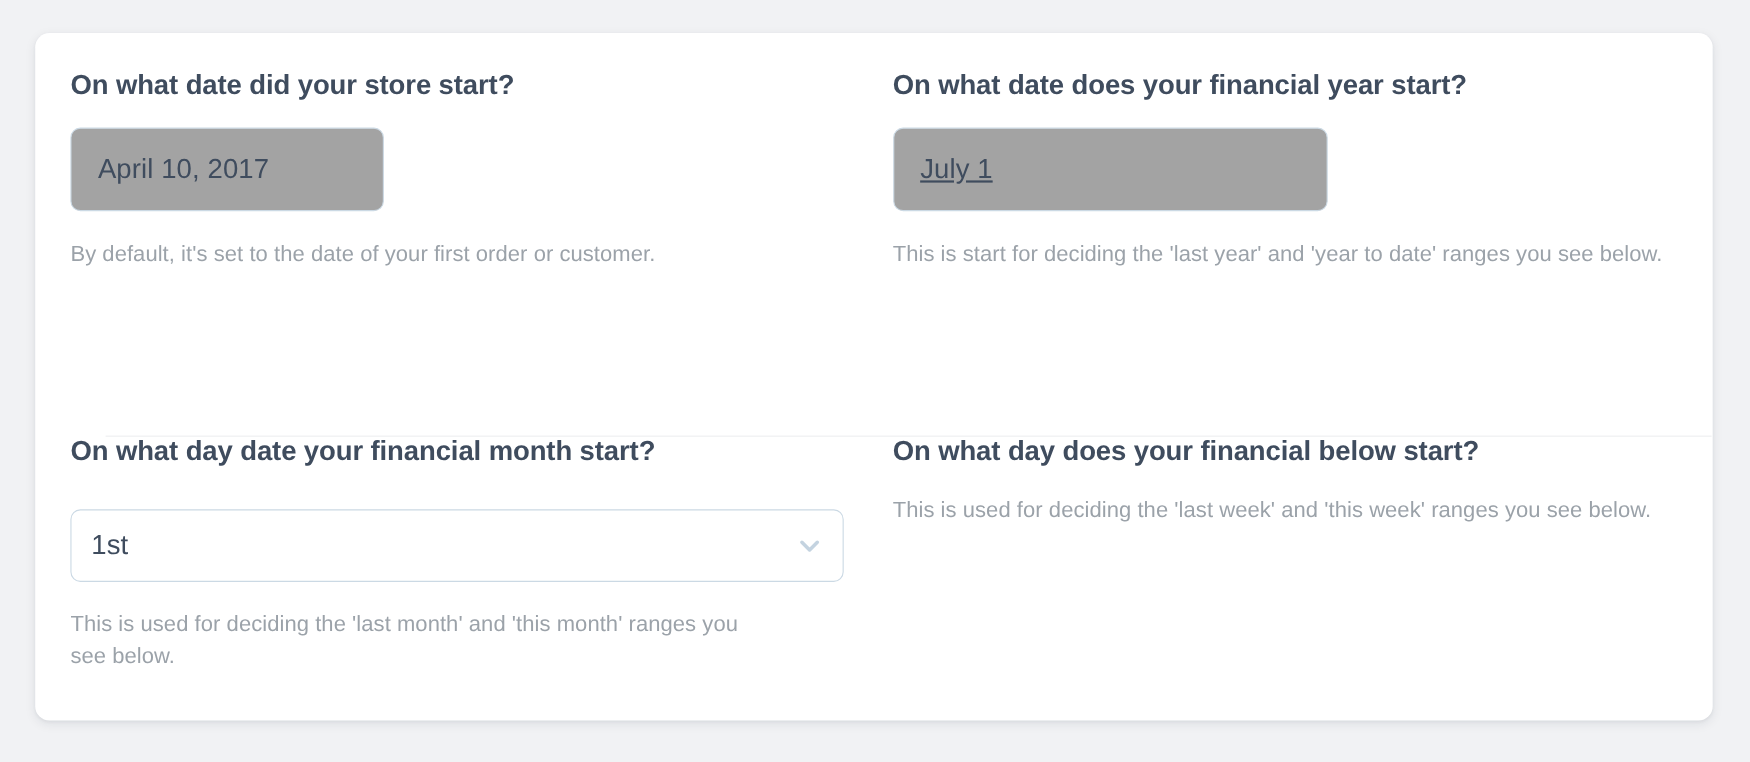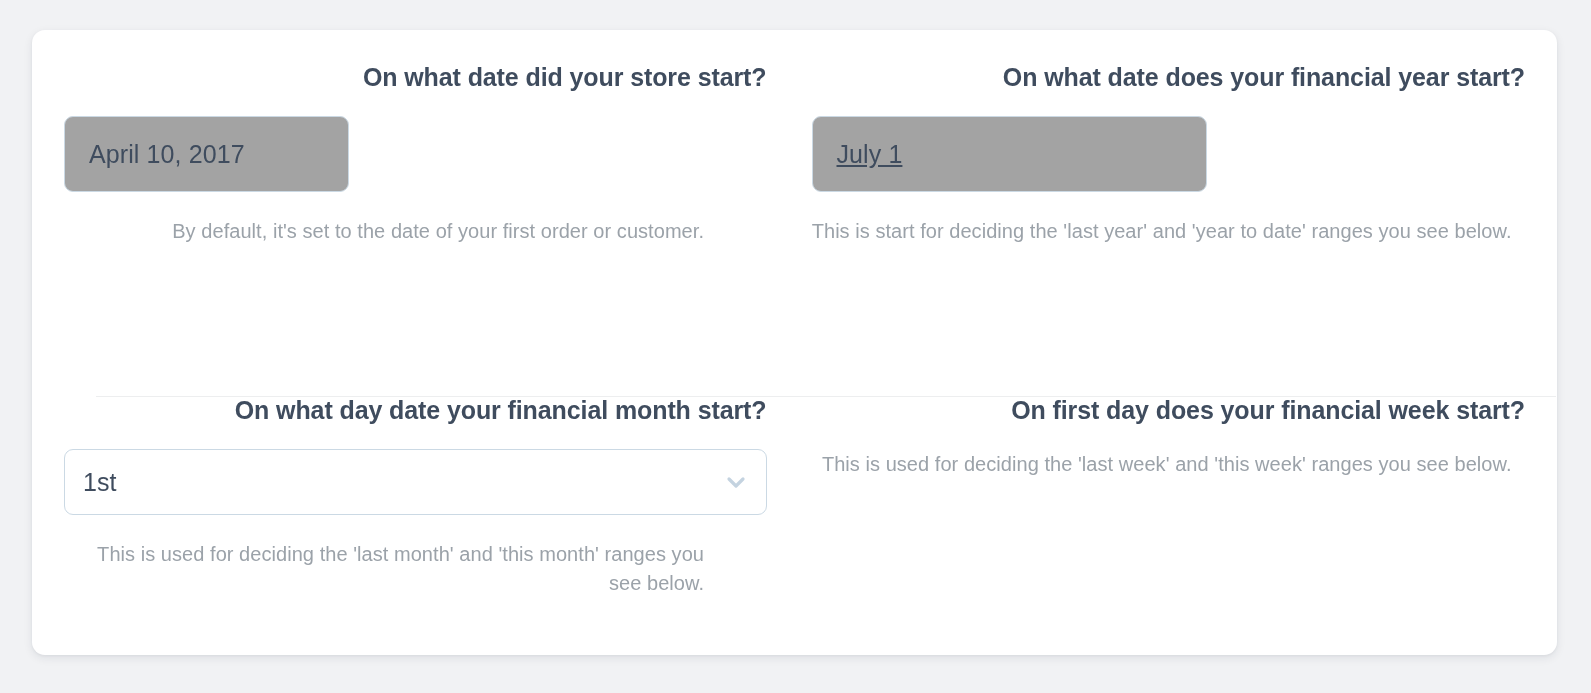--- a/index.html
+++ b/index.html
@@ -54,21 +54,20 @@
     height: 336px;
   }
 
   .row-bottom {
     padding-top: 29px;
   }
 
   .col {
     width: 50%;
     padding-right: 28px;
-    text-align: right;
   }
 
   .col-right {
     padding-left: 17px;
     padding-right: 0;
   }
 
   
   .divider {
     position: absolute;
@@ -104,21 +103,21 @@
     font-family: "Liberation Sans", sans-serif;
     letter-spacing: 0.1px;
   }
 
   .input-store-date { width: 285px; }
   .input-fy-date    { width: 395px; text-decoration: underline; }
 
   
   .select {
     position: relative;
-    margin-top: 24px;
+    margin-top: 38px;
     width: 100%;
     height: 66px;
     border: 1px solid #cbd9e4;
     border-radius: 9px;
     background: #ffffff;
     display: flex;
     align-items: center;
     padding: 0 50px 0 18px;
     cursor: pointer;
   }
@@ -199,21 +198,21 @@
               <svg viewBox="0 0 24 24" fill="none" stroke="#c4d3e0" stroke-width="3.2" stroke-linecap="round" stroke-linejoin="round">
                 <polyline points="5,9 12,16 19,9"></polyline>
               </svg>
             </span>
           </div>
 
           <div class="helper">This is used for deciding the 'last month' and 'this month' ranges you see below.</div>
         </div>
 
         <div class="col col-right">
-          <div class="field-label">On first day does your financial week start?</div>
+          <div class="field-label">On what day does your financial below start?</div>
 
 
           <div class="helper helper-wide">This is used for deciding the 'last week' and 'this week' ranges you see below.</div>
         </div>
 
       </div>
 
     </div>
   </div>
 

